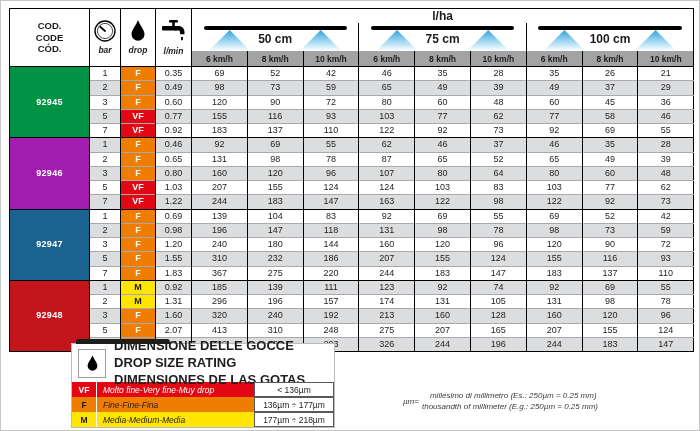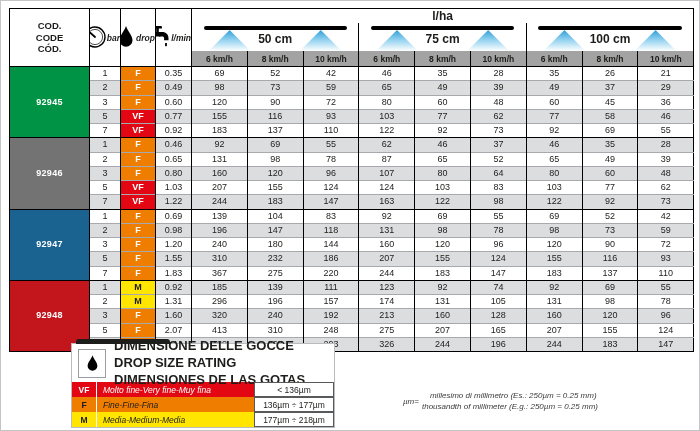--- a/index.html
+++ b/index.html
@@ -5,21 +5,21 @@
   html,body{margin:0;padding:0;background:#fff;}
   .page{position:relative;width:700px;height:431px;background:#fff;border:1px solid #c2c4c6;
         box-sizing:border-box;font-family:"Liberation Sans",sans-serif;color:#1d1d1b;overflow:hidden;}
 
   
   table.spec{position:absolute;left:8px;top:7px;width:684px;border-collapse:collapse;table-layout:fixed;
              border:1.5px solid #000;}
   table.spec th,table.spec td{padding:0;text-align:center;vertical-align:middle;overflow:hidden;}
 
   .hdr-left{border-right:1px solid #000;border-bottom:1.5px solid #000;background:#fff;}
-  .hdr-left .stack{display:flex;align-items:center;justify-content:flex-end;height:56px;padding-bottom:1px;}
+  .hdr-left .stack{display:flex;flex-direction:column;align-items:center;justify-content:center;height:56px;padding-bottom:1px;}
   .hdr-left .ital{font-style:italic;font-size:8.5px;margin-top:2px;}
   .cod-lines{font-weight:bold;font-size:9.5px;line-height:1.25;}
   .lha-cell{height:14px;font-size:12px;font-weight:bold;background:#fff;border-bottom:none;}
   .spray-th{height:28px;border-left:1.5px solid #000;position:relative;background:#fff;}
   .speed-th{height:15px;font-size:8.5px;font-weight:bold;border-left:1px solid #000;border-bottom:1.5px solid #000;background:#a3a3a3;}
   .speed-th.col-sep{border-left:1.5px solid #000;}
 
   .spray{position:absolute;left:0;top:0;right:0;bottom:0;}
   .boom{position:absolute;left:7%;right:7%;top:3px;height:4px;background:#000;border-radius:2px;}
   .fan{position:absolute;top:7px;width:42px;height:21px;
@@ -228,21 +228,21 @@
           <td>137</td>
           <td>110</td>
           <td class="col-sep">122</td>
           <td>92</td>
           <td>73</td>
           <td class="col-sep">92</td>
           <td>69</td>
           <td>55</td>
         </tr>
         <tr class="stripe gstart">
-          <td class="code-cell" rowspan="5" style="background: #737373;">92946</td>
+          <td class="code-cell" rowspan="5" style="background: #a21caf;">92946</td>
           <td>1</td>
           <td class="drop-cell" style="background: rgb(239, 125, 0); color: rgb(255, 255, 255);">F</td>
           <td>0.46</td>
           <td class="col-sep">92</td>
           <td>69</td>
           <td>55</td>
           <td class="col-sep">62</td>
           <td>46</td>
           <td>37</td>
           <td class="col-sep">46</td>
@@ -460,21 +460,21 @@
       </div>
       <div class="legend-titles">
         <div>DIMENSIONE DELLE GOCCE</div>
         <div>DROP SIZE RATING</div>
         <div>DIMENSIONES DE LAS GOTAS</div>
       </div>
     </div>
     <div id="legend-rows">
         <div class="lrow" style="background: rgb(227, 6, 19); color: rgb(255, 255, 255);">
           <span class="lbadge">VF</span>
-          <span class="llabel">Molto fine-Very fine-Muy fina</span>
+          <span class="llabel">Molto fine-Very fine-Muy drop</span>
           <span class="lrange">&lt; 136µm</span>
         </div>
         <div class="lrow" style="background: rgb(239, 125, 0); color: rgb(29, 29, 27);">
           <span class="lbadge">F</span>
           <span class="llabel">Fine-Fine-Fina</span>
           <span class="lrange">136µm ÷ 177µm</span>
         </div>
         <div class="lrow" style="background: rgb(255, 229, 0); color: rgb(29, 29, 27);">
           <span class="lbadge">M</span>
           <span class="llabel">Media-Medium-Media</span>

